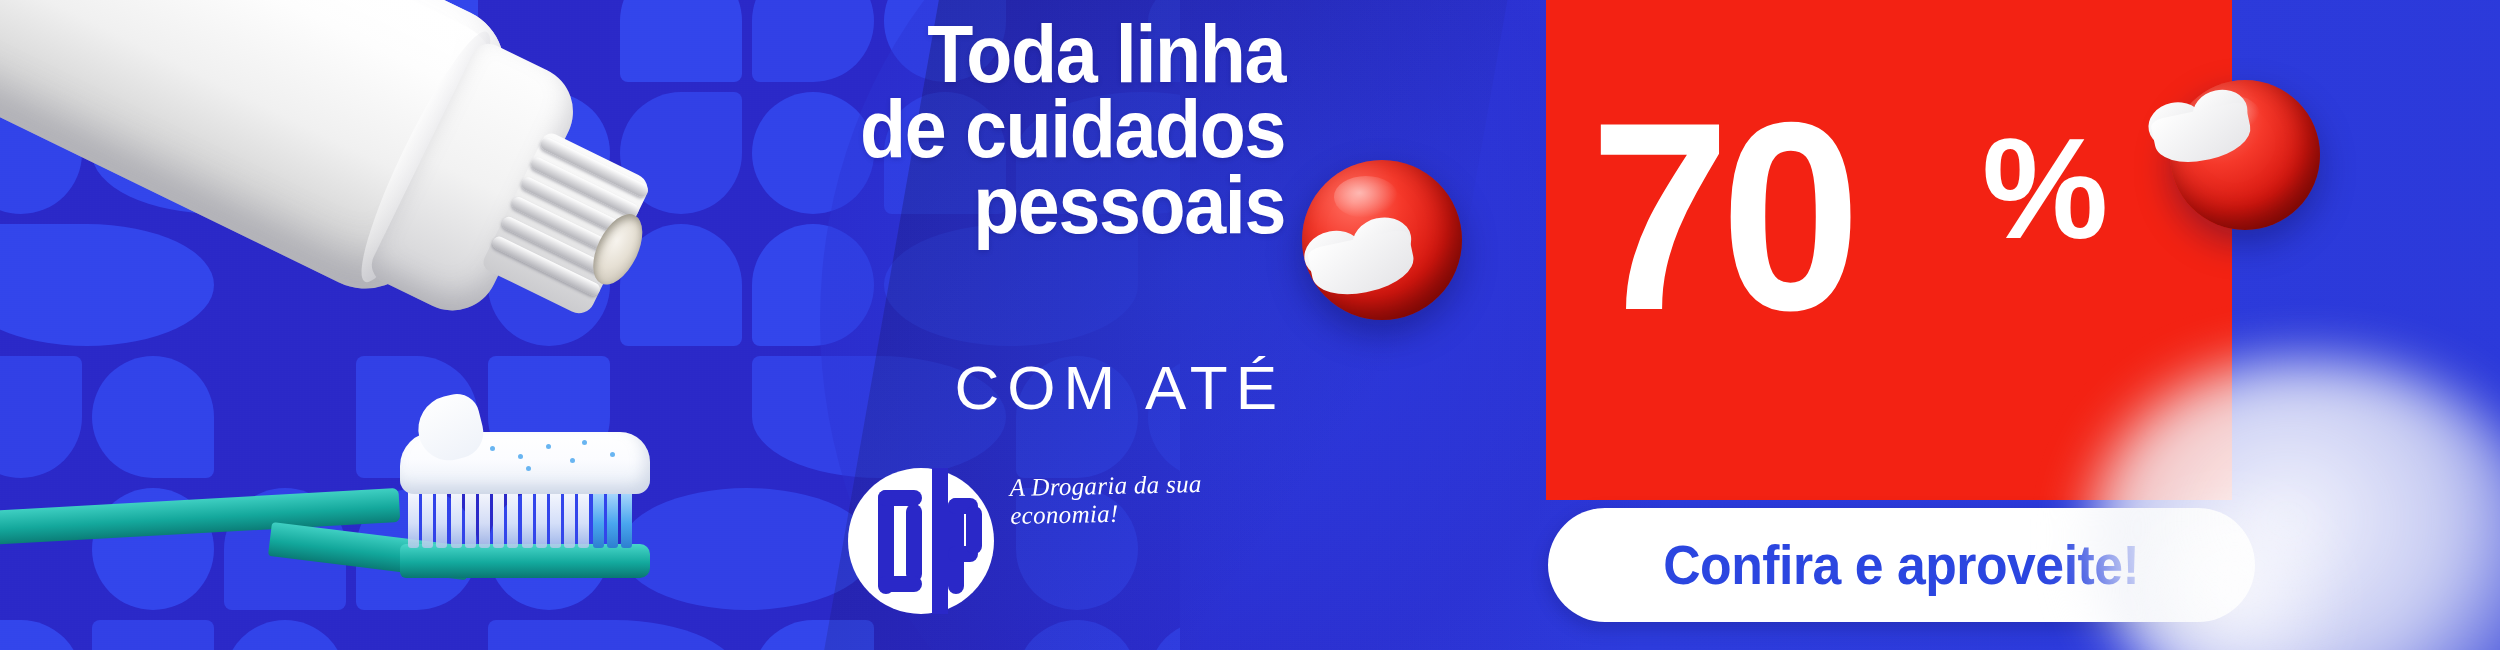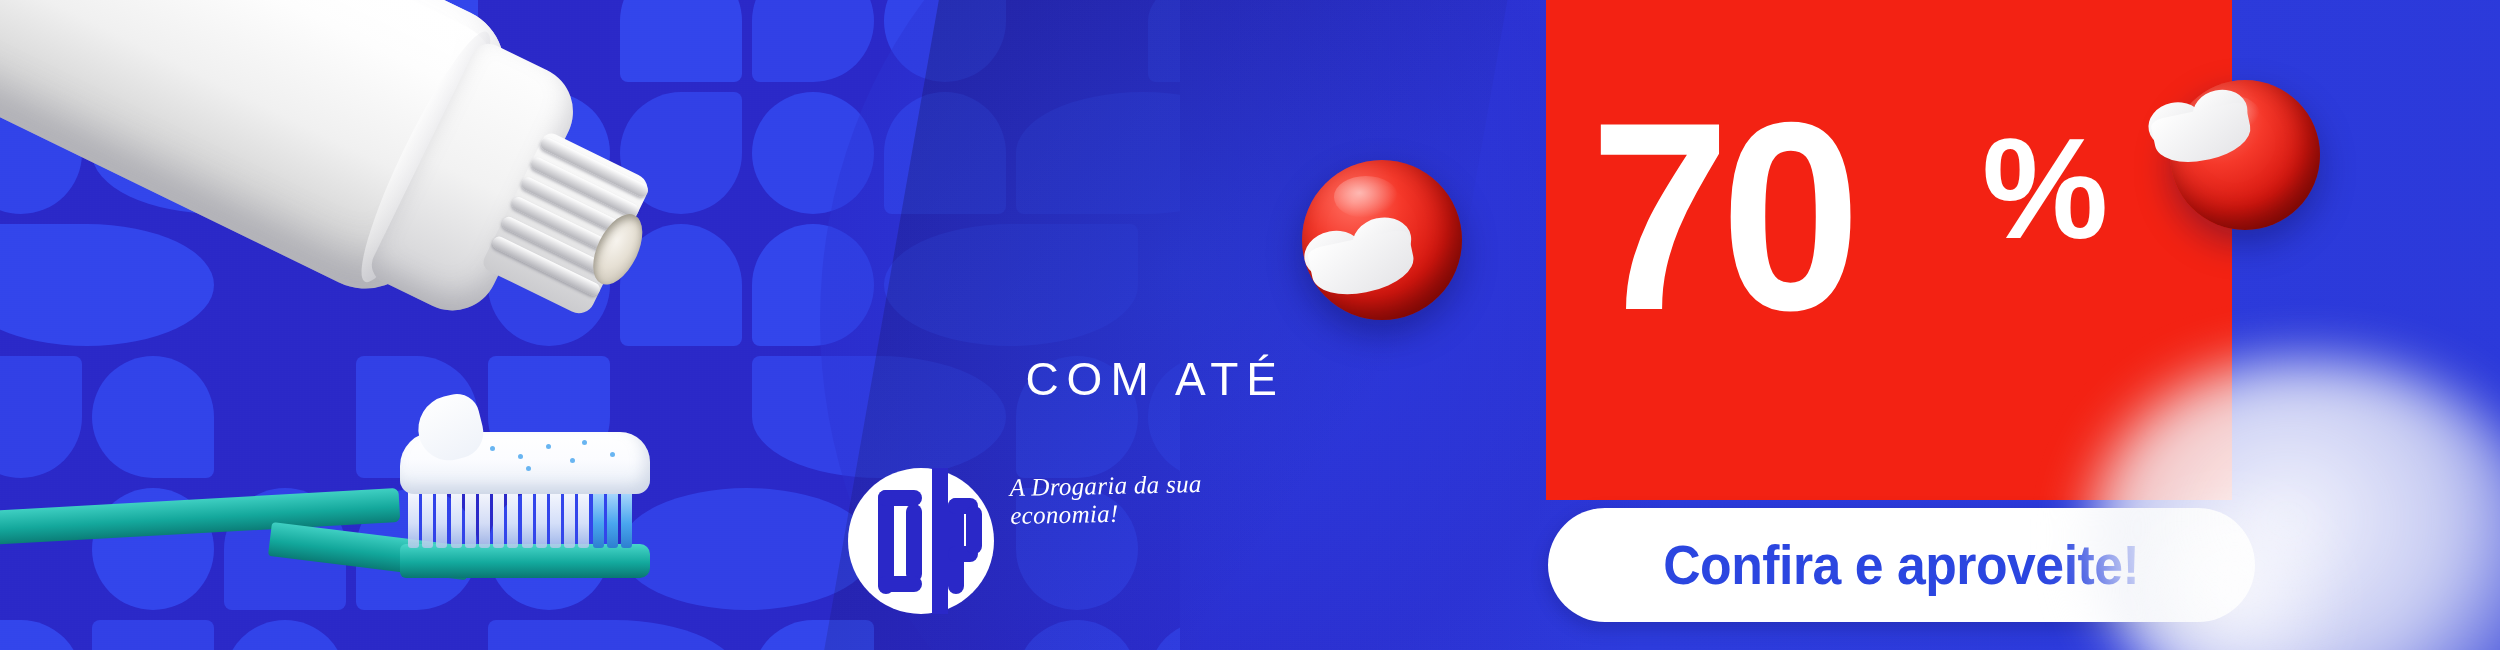--- a/index.html
+++ b/index.html
@@ -69,21 +69,21 @@
   .paste-peak{position:absolute;left:448px;top:-74px;width:64px;height:64px;
     border-radius:60% 40% 46% 54%;
     background:linear-gradient(165deg,#ffffff,#eef2f9);transform:rotate(-14deg);}
   .speck{position:absolute;width:5px;height:5px;border-radius:50%;background:#4fa8ef;opacity:.85;}
 
   
   .headline{position:absolute;right:1215px;top:16px;text-align:right;width:900px;}
   .hl-line{color:#fff;font-weight:700;font-size:82px;line-height:.92;letter-spacing:-1.5px;
     font-family:"Liberation Sans",sans-serif;transform:scaleX(.92);transform-origin:right center;
     text-shadow:0 2px 6px rgba(10,10,70,.18);}
-  .comate{position:absolute;right:1215px;top:352px;color:#fff;font-size:46px;font-weight:400;
+  .comate{position:absolute;right:1215px;top:352px;color:#fff;font-size:62px;font-weight:400;
     letter-spacing:8px;text-align:right;}
 
   
   .logo{position:absolute;left:848px;top:466px;width:420px;height:160px;}
   .logo-mark{position:absolute;left:0;top:2px;width:146px;height:146px;border-radius:50%;background:#fff;}
   .lm-cut{position:absolute;background:#2A28C8;}
   .logo-text{position:absolute;left:162px;top:6px;}
   .drogaria{color:#fff;font-size:45px;letter-spacing:3.5px;font-weight:400;line-height:1;}
   .poleto{color:#fff;font-size:45px;letter-spacing:11px;font-weight:700;line-height:1.25;}
   .tagline{color:#fff;font-size:25px;font-style:italic;font-family:"Liberation Serif",serif;
@@ -221,20 +221,25 @@
     <div class="paste-peak"></div>
     <div class="speck" style="left:520px;top:-24px"></div>
     <div class="speck" style="left:548px;top:-16px"></div>
     <div class="speck" style="left:576px;top:-26px"></div>
     <div class="speck" style="left:600px;top:-12px"></div>
     <div class="speck" style="left:556px;top:-4px"></div>
     <div class="speck" style="left:612px;top:-30px"></div>
     <div class="speck" style="left:640px;top:-18px"></div>
   </div>
 
+  <div class="headline">
+    <div class="hl-line">Toda linha</div>
+    <div class="hl-line">de cuidados</div>
+    <div class="hl-line">pessoais</div>
+  </div>
   <div class="comate">COM ATÉ</div>
 
   <div class="logo">
     <div class="logo-mark">
       <div class="lm-cut" style="left:30px;top:22px;width:16px;height:104px;border-radius:8px;"></div>
       <div class="lm-cut" style="left:30px;top:22px;width:44px;height:16px;border-radius:8px;"></div>
       <div class="lm-cut" style="left:58px;top:36px;width:16px;height:78px;border-radius:8px;"></div>
       <div class="lm-cut" style="left:30px;top:108px;width:44px;height:16px;border-radius:8px;"></div>
       <div class="lm-cut" style="left:84px;top:0px;width:16px;height:146px;"></div>
       <div class="lm-cut" style="left:100px;top:30px;width:16px;height:96px;border-radius:8px;"></div>

